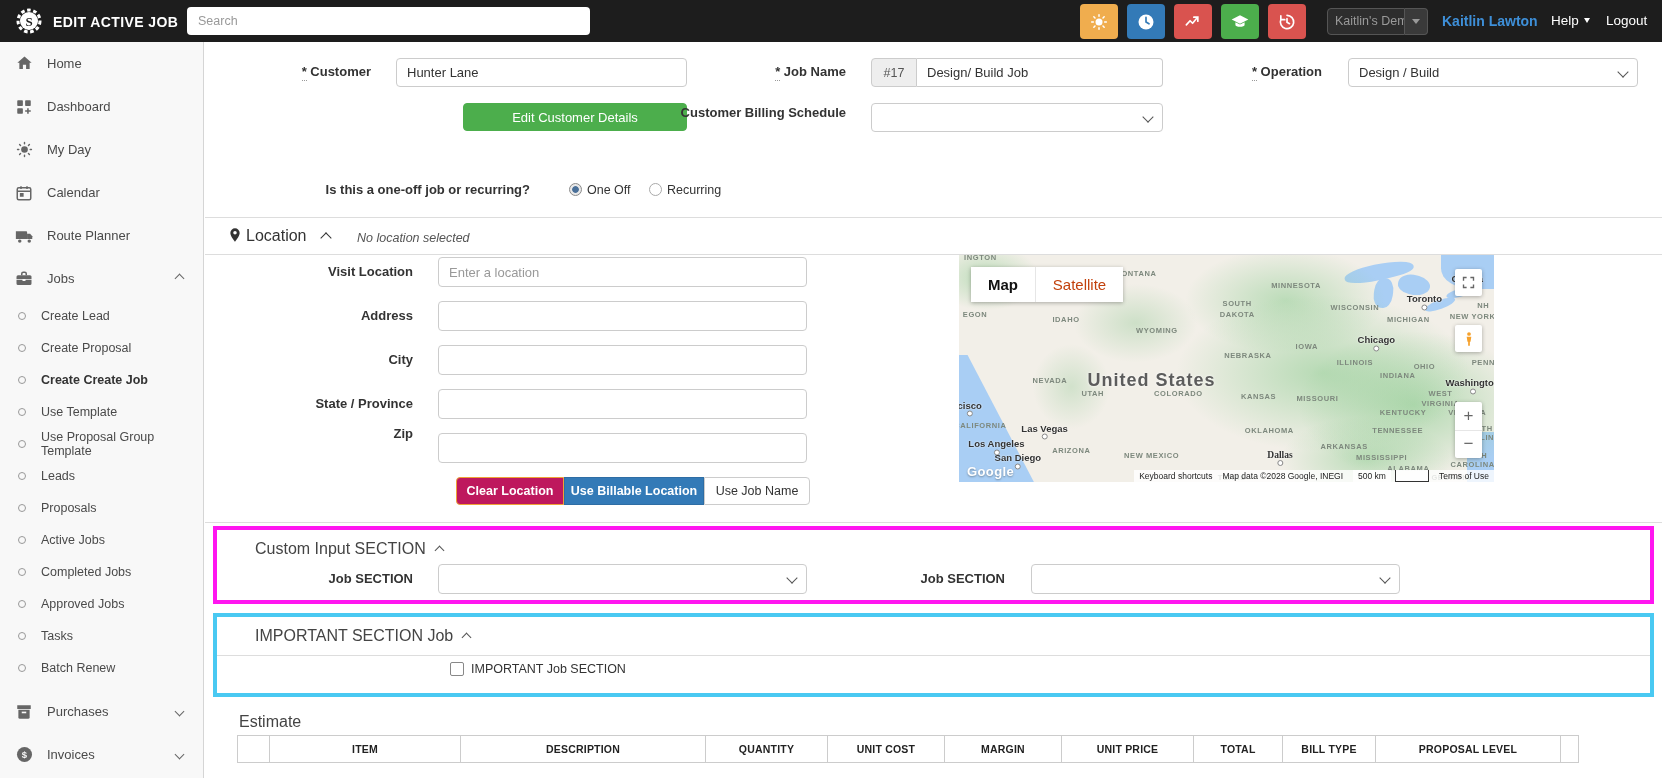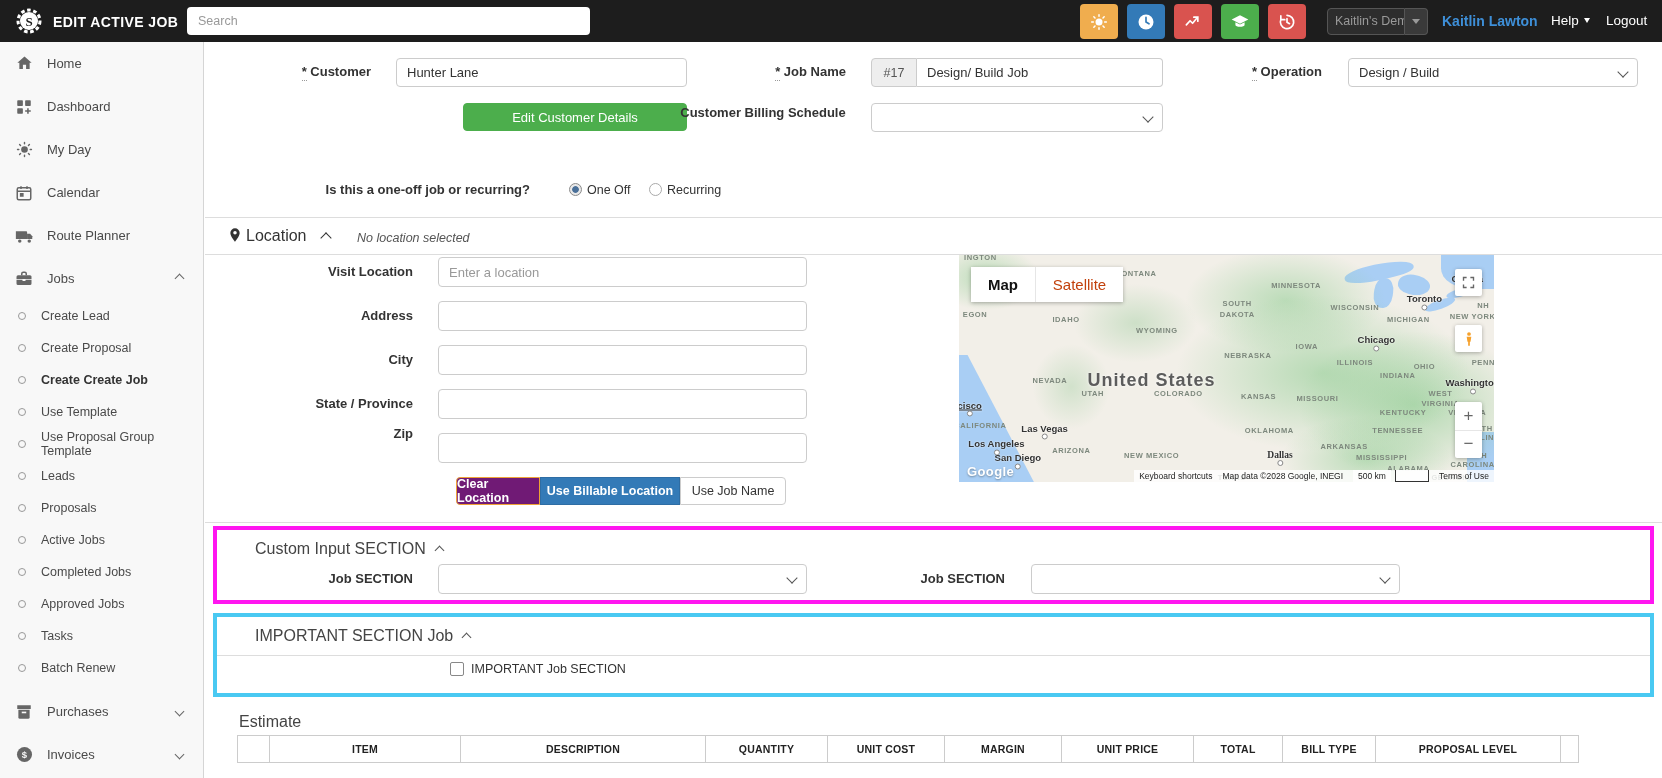--- a/index.html
+++ b/index.html
@@ -64,21 +64,21 @@
   input[type=checkbox] { appearance:none; -webkit-appearance:none; width:14px; height:14px; border:1px solid #888;
     border-radius:2px; background:#fff; vertical-align:-2px; margin-right:7px; }
 
   
   .loc-section { position:absolute; left:0; top:175px; width:1457px; height:306px; border-top:1px solid #ddd; border-bottom:1px solid #ddd; }
   .loc-header { height:37px; border-bottom:1px solid #ddd; position:relative; }
   .loc-title { position:absolute; left:41px; top:9px; font-size:16px; color:#333; }
   .loc-status { position:absolute; left:152px; top:13px; font-size:12.5px; color:#555; font-style:italic; }
   .btn-group { position:absolute; left:251px; top:435px; display:flex; height:28px; }
   .bg-btn { height:28px; display:flex; align-items:center; justify-content:center; font-size:12.5px; cursor:pointer; }
-  .bg-orange { width:84px; background:#701a75; border:1px solid #eea236; color:#fff; font-weight:bold; border-radius:4px 0 0 4px; }
+  .bg-orange { width:108px; background:#be185d; border:1px solid #eea236; color:#fff; font-weight:bold; border-radius:4px 0 0 4px; }
   .bg-blue { width:140px; background:#337ab7; border:1px solid #2e6da4; color:#fff; font-weight:bold; }
   .bg-white { width:106px; background:#fff; border:1px solid #ccc; color:#333; border-radius:0 4px 4px 0; }
 
   
   .map { position:absolute; left:754px; top:213px; width:535px; height:227px; background:#f2efe8; overflow:hidden; }
   .water { position:absolute; background:#a9cef4; }
   .greens { position:absolute; inset:0;
     background:
       radial-gradient(38% 48% at 68% 52%, rgba(134,201,138,.55), rgba(134,201,138,0) 72%),
       radial-gradient(30% 45% at 85% 66%, rgba(134,201,138,.6), rgba(134,201,138,0) 72%),
@@ -335,21 +335,21 @@
     <span class="req" data-name="required-asterisk">*</span> <span>Job Name</span></div>
   <div class="prefix" style="left:666px;top:16px;width:46px;" data-name="job-number-prefix">#17</div>
   <input class="tinput" style="left: 712px; top: 16px; width: 246px; border-radius: 0px 4px 4px 0px; border-left: none;" data-name="job-name-input" value="Design/ Build Job">
   <div class="flabel" style="left:951px;top:22px;width:166px;" data-name="operation-label">
     <span class="req" data-name="required-asterisk">*</span> <span>Operation</span></div>
   <div class="sel" style="left:1143px;top:16px;width:290px;" data-name="operation-select">
     <span data-name="operation-select-value">Design / Build</span>
     </div>
 
   <div class="btn-green" style="left:258px;top:61px;width:224px;height:28px;" data-name="edit-customer-details-button">Edit Customer Details</div>
-  <div class="flabel" style="left:475px;top:63px;width:166px;text-align:center;" data-name="billing-schedule-label">Customer Billing Schedule</div>
+  <div class="flabel" style="left:475px;top:63px;width:166px;" data-name="billing-schedule-label">Customer Billing Schedule</div>
   <div class="sel" style="left:666px;top:61px;width:292px;" data-name="billing-schedule-select">
     <span data-name="billing-schedule-select-value"></span>
     </div>
 
   <div class="flabel" style="left:0;top:140px;width:325px;" data-name="recurring-question-label">Is this a one-off job or recurring?</div>
   <div style="position:absolute;left:364px;top:138px;" data-name="recurring-radio-group">
     <input type="radio" name="recur" data-name="radio-one-off" checked="" style=""><span class="radio-label" data-name="radio-one-off-label">One Off</span>
     <input type="radio" name="recur" data-name="radio-recurring" style=""><span class="radio-label" data-name="radio-recurring-label">Recurring</span>
   </div>
 
@@ -418,21 +418,21 @@
         <span class="ml st" data-name="map-state-label" style="left: 82%; top: 53%;">INDIANA</span>
         <span class="ml city" data-name="map-city-label" style="left: 96%; top: 56%;">Washington</span>
         <span class="ml st" data-name="map-state-label" style="left: 25%; top: 61%;">UTAH</span>
         <span class="ml st" data-name="map-state-label" style="left: 41%; top: 61%;">COLORADO</span>
         <span class="ml st" data-name="map-state-label" style="left: 56%; top: 62%;">KANSAS</span>
         <span class="ml st" data-name="map-state-label" style="left: 67%; top: 63%;">MISSOURI</span>
         <span class="ml st" data-name="map-state-label" style="left: 90%; top: 61%;">WEST</span>
         <span class="ml st" data-name="map-state-label" style="left: 90%; top: 65%;">VIRGINIA</span>
         <span class="ml st" data-name="map-state-label" style="left: 83%; top: 69%;">KENTUCKY</span>
         <span class="ml st" data-name="map-state-label" style="left: 95%; top: 69%;">VIRGINIA</span>
-        <span class="ml city" data-name="map-city-label" style="left: 2%; top: 66%; text-decoration: underline;">cisco</span>
+        <span class="ml city" data-name="map-city-label" style="left: 2%; top: 66%;">cisco</span>
         <span class="ml st" data-name="map-state-label" style="left: 4%; top: 75%;">CALIFORNIA</span>
         <span class="ml city" data-name="map-city-label" style="left: 16%; top: 76%;">Las Vegas</span>
         <span class="ml st" data-name="map-state-label" style="left: 58%; top: 77%;">OKLAHOMA</span>
         <span class="ml st" data-name="map-state-label" style="left: 82%; top: 77%;">TENNESSEE</span>
         <span class="ml st" data-name="map-state-label" style="left: 97%; top: 76%;">NORTH</span>
         <span class="ml st" data-name="map-state-label" style="left: 97%; top: 80%;">CAROLINA</span>
         <span class="ml city" data-name="map-city-label" style="left: 7%; top: 83%;">Los Angeles</span>
         <span class="ml st" data-name="map-state-label" style="left: 21%; top: 86%;">ARIZONA</span>
         <span class="ml st" data-name="map-state-label" style="left: 72%; top: 84%;">ARKANSAS</span>
         <span class="ml st" data-name="map-state-label" style="left: 36%; top: 88%;">NEW MEXICO</span>

